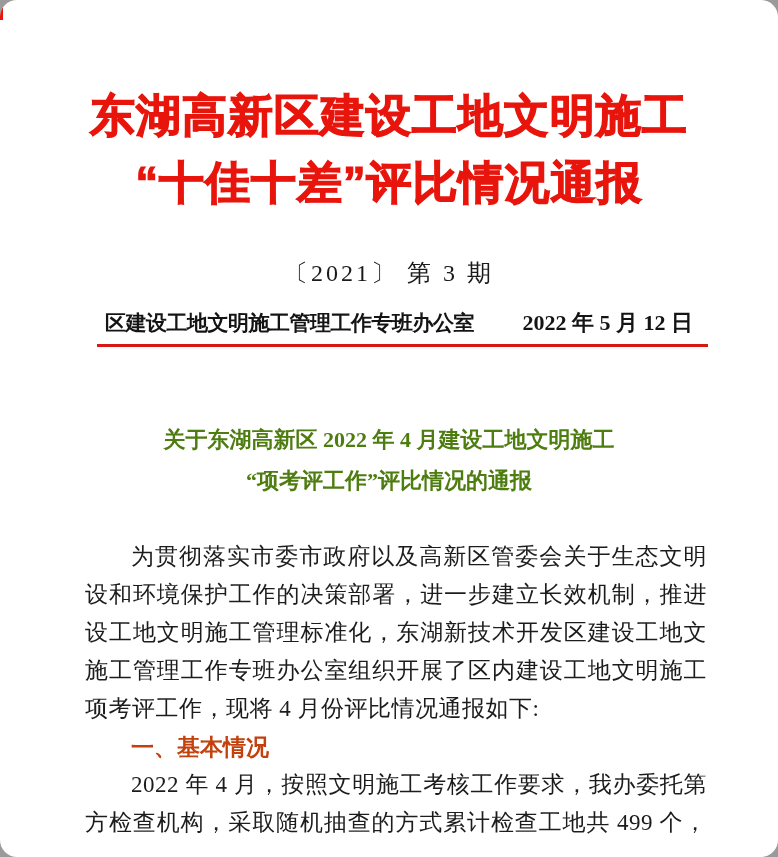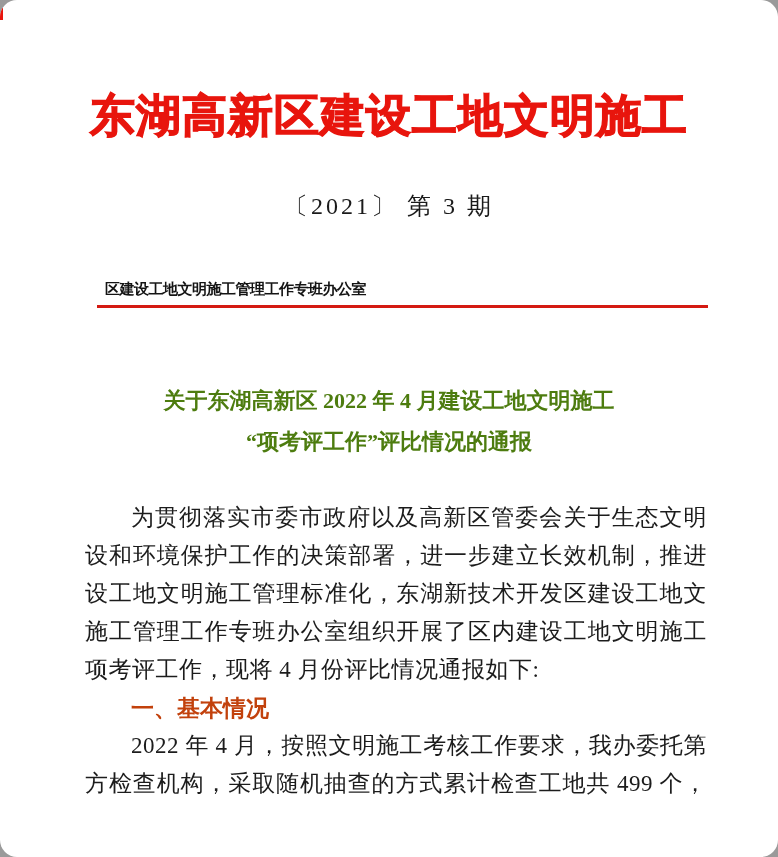--- a/index.html
+++ b/index.html
@@ -44,23 +44,22 @@
   }
   .issuer-row {
     display: flex;
     justify-content: space-between;
     align-items: baseline;
     margin: 22px 85px 0 105px;
     font-weight: 700;
   }
   .issuer-name {
     font-family: Liberation Serif, serif;
-    font-size: 15px;
+    font-size: 21px;
     letter-spacing: -0.5px;
-    margin-top: 39px;
   }
   .issue-date {
     font-family: "Liberation Serif", serif;
     font-size: 22px;
   }
   .red-rule {
     margin: 6px 0 0 97px;
     width: 611px;
     height: 3px;
     background: #d41a12;
@@ -106,26 +105,28 @@
 </head>
 <body>
 
 <div class="page">
 
   <div class="scan-mark"></div>
 
   <header>
     <h1 class="masthead-title">
       <div>东湖高新区建设工地文明施工</div>
+      <div>“十佳十差”评比情况通报</div>
     </h1>
 
     <div class="issue-line">〔2021〕 第 3 期</div>
 
     <div class="issuer-row">
       <span class="issuer-name">区建设工地文明施工管理工作专班办公室</span>
+      <span class="issue-date">2022 年 5 月 12 日</span>
     </div>
 
     <div class="red-rule"></div>
   </header>
 
   <main>
     <h2 class="doc-heading">
       <div>关于东湖高新区 2022 年 4 月建设工地文明施工</div>
       <div>“项考评工作”评比情况的通报</div>
     </h2>

